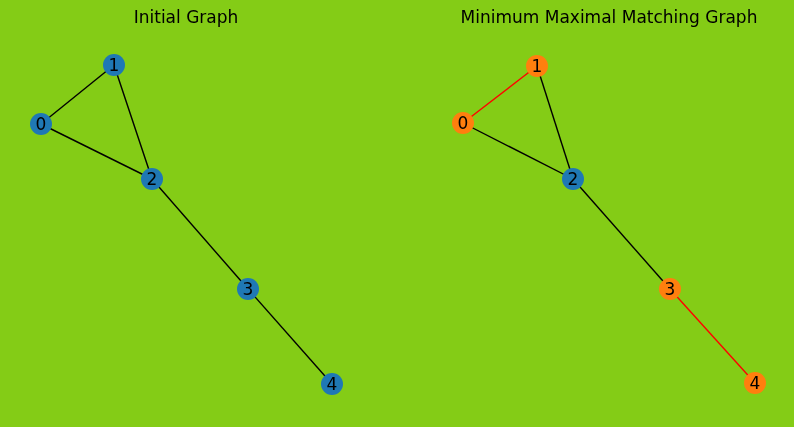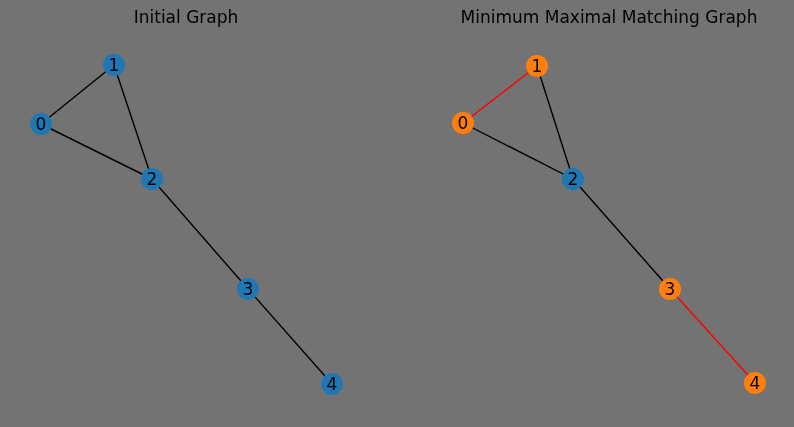--- a/index.html
+++ b/index.html
@@ -10,21 +10,21 @@
   body {
     width: 794px;
     height: 427px;
     overflow: hidden;
     font-family: "DejaVu Sans", sans-serif;
   }
   .figure {
     position: relative;
     width: 794px;
     height: 427px;
-    background: #737373;
+    background: #84cc16;
   }
   svg {
     display: block;
   }
   .graph-title {
     font-family: "DejaVu Sans", sans-serif;
     font-size: 17px;
     fill: #000000;
     text-anchor: middle;
   }

